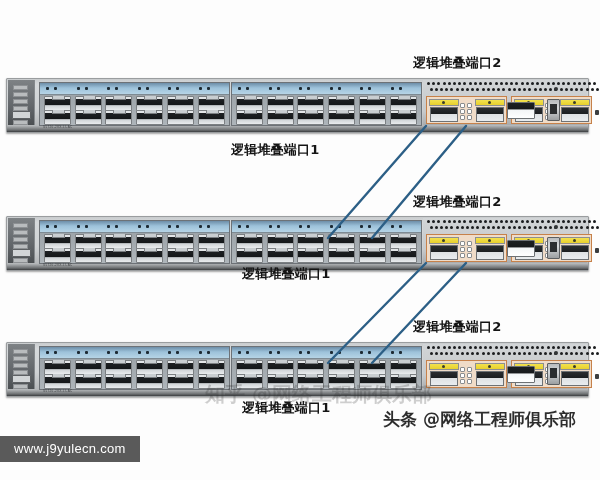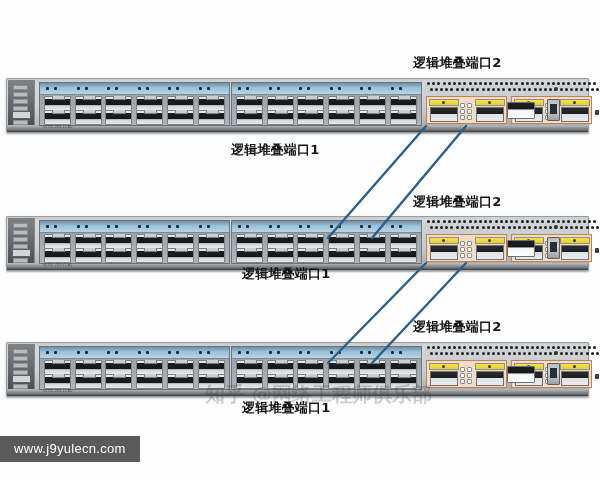--- a/index.html
+++ b/index.html
@@ -910,16 +910,17 @@
   <div class="cnlabel" id="lbl-1-2" style="left:413px; top:54px;">逻辑堆叠端口2</div>
   <div class="cnlabel" id="lbl-1-1" style="left:231px; top:141px;">逻辑堆叠端口1</div>
 
   <div class="cnlabel" id="lbl-2-2" style="left:413px; top:193px;">逻辑堆叠端口2</div>
   <div class="cnlabel" id="lbl-2-1" style="left:242px; top:265px;">逻辑堆叠端口1</div>
 
   <div class="cnlabel" id="lbl-3-2" style="left:413px; top:318px;">逻辑堆叠端口2</div>
   <div class="cnlabel" id="lbl-3-1" style="left:242px; top:399px;">逻辑堆叠端口1</div>
 
   <div class="wm" id="wm-zhihu">知乎 @网络工程师俱乐部</div>
+  <div class="wm" id="wm-toutiao">头条 @网络工程师俱乐部</div>
 
   <div class="corner-tag" id="tag-bottomleft">www.j9yulecn.com</div>
 
 </div>
 
 </body></html>

